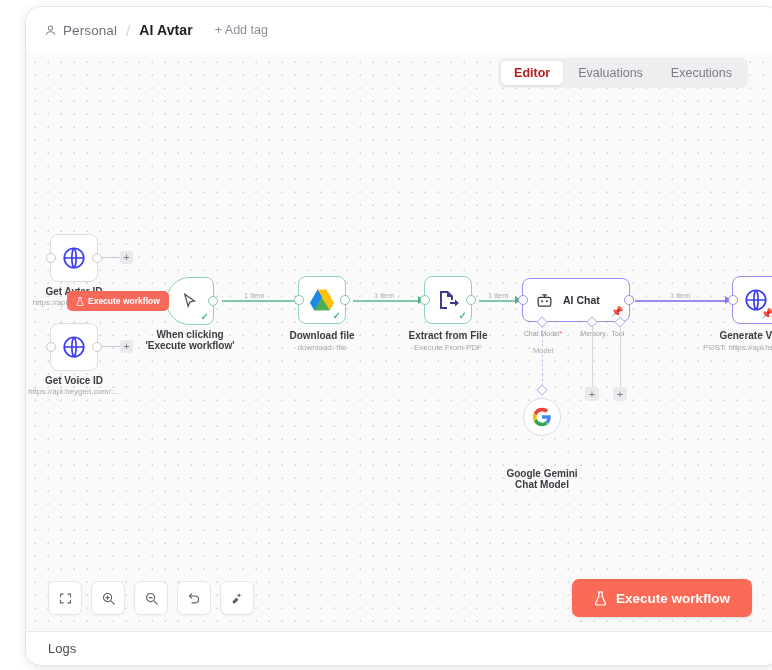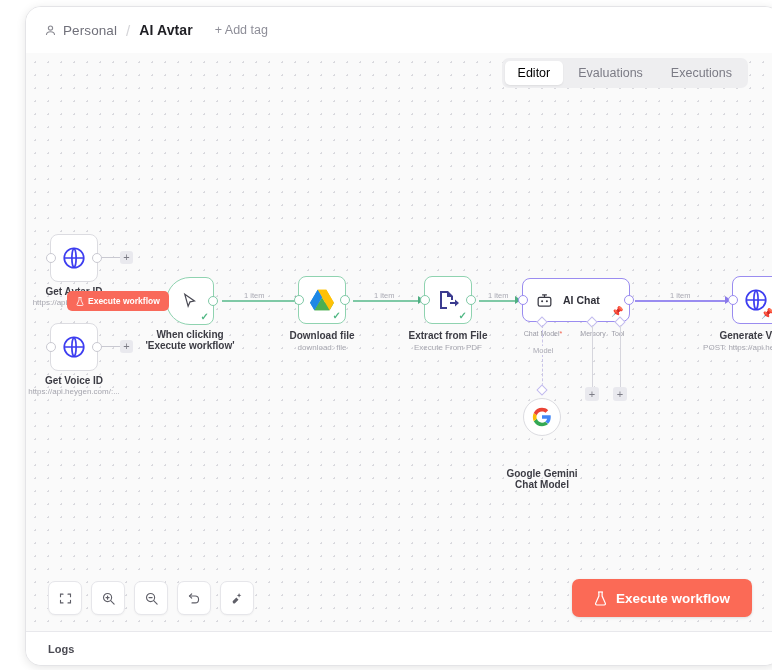--- a/index.html
+++ b/index.html
@@ -50,21 +50,21 @@
     background: #eeeef0;
     border-radius: 7px;
     padding: 3px;
     z-index: 20;
   }
   .tab {
     font-size: 12.5px; color: #7b7b85;
     padding: 5px 13px; border-radius: 5px; cursor: pointer;
     white-space: nowrap;
   }
-  .tab.active { background: #ffffff; color: #000000; font-weight: 400; box-shadow: 0 1px 2px rgba(0,0,0,.07); }
+  .tab.active { background: #ffffff; color: #b91c1c; font-weight: 700; box-shadow: 0 1px 2px rgba(0,0,0,.07); }
   
   .node { position: absolute; }
   .nbox {
     width: 48px; height: 48px;
     background: #fff;
     border: 1.3px solid #dcdce1;
     border-radius: 8px;
     display: flex; align-items: center; justify-content: center;
     position: relative;
     cursor: pointer;
@@ -180,21 +180,21 @@
     z-index: 20;
   }
   
   .logsbar {
     flex: 0 0 34px; height: 34px;
     border-top: 1px solid #e8e8ec;
     background: #fff;
     display: flex; align-items: center;
     padding: 0 22px;
   }
-  .logs-txt { font-size: 11px; color: #4a4a52; font-weight: 700; }
+  .logs-txt { font-size: 13px; color: #4a4a52; font-weight: 400; }
 </style>
 </head>
 <body>
 
 <div class="app-window">
 
   <div class="header">
     <div class="crumb-person">
       <svg class="crumb-ico" viewBox="0 0 16 16" fill="none" stroke="currentColor" stroke-width="1.4">
         <circle cx="8" cy="5" r="2.6"></circle>

